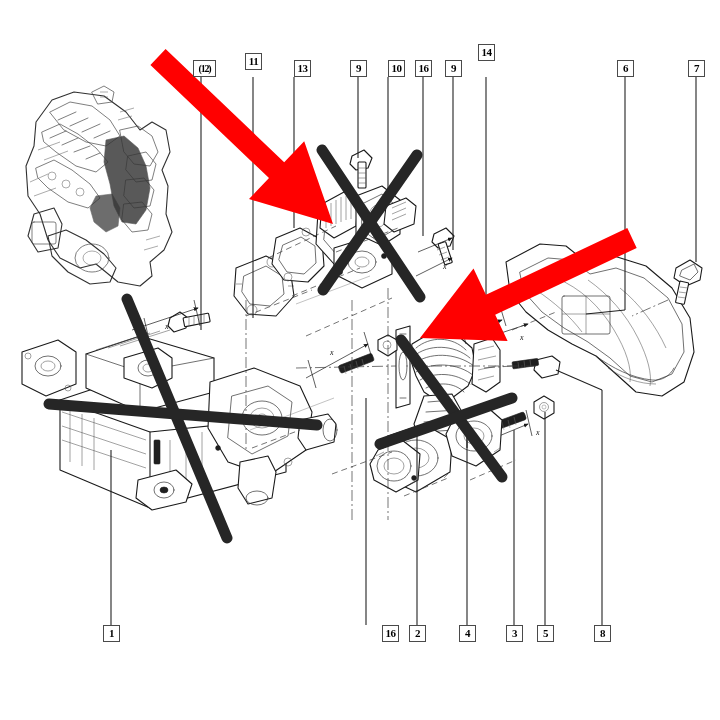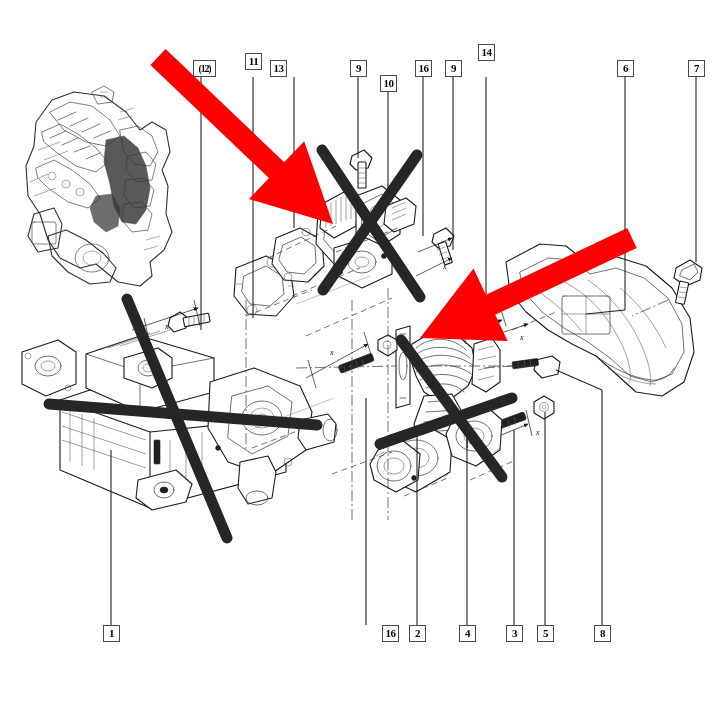--- a/index.html
+++ b/index.html
@@ -384,23 +384,23 @@
           <line x1="401" y1="340" x2="502" y2="477" stroke="#262626" stroke-width="11" stroke-linecap="round"></line>
           <line x1="512" y1="398" x2="380" y2="444" stroke="#262626" stroke-width="11" stroke-linecap="round"></line>
         </g>
       </g>
 
   </svg>
 
   <div id="callout-layer">
       <div class="callout-box wide" style="left: 193px; top: 60px;">(12)</div>
       <div class="callout-box" style="left: 245px; top: 53px;">11</div>
-      <div class="callout-box" style="left: 270px; top: 60px;">13</div>
+      <div class="callout-box" style="left: 294px; top: 60px;">13</div>
       <div class="callout-box" style="left: 350px; top: 60px;">9</div>
-      <div class="callout-box" style="left: 380px; top: 60px; margin-top: 15px;">10</div>
+      <div class="callout-box" style="left: 388px; top: 60px;">10</div>
       <div class="callout-box" style="left: 415px; top: 60px;">16</div>
       <div class="callout-box" style="left: 445px; top: 60px;">9</div>
       <div class="callout-box" style="left: 478px; top: 44px;">14</div>
       <div class="callout-box" style="left: 617px; top: 60px;">6</div>
       <div class="callout-box" style="left: 688px; top: 60px;">7</div>
       <div class="callout-box" style="left: 103px; top: 625px;">1</div>
       <div class="callout-box" style="left: 358px; top: 625px; margin-left: 24px;">16</div>
       <div class="callout-box" style="left: 409px; top: 625px;">2</div>
       <div class="callout-box" style="left: 459px; top: 625px;">4</div>
       <div class="callout-box" style="left: 506px; top: 625px;">3</div>

